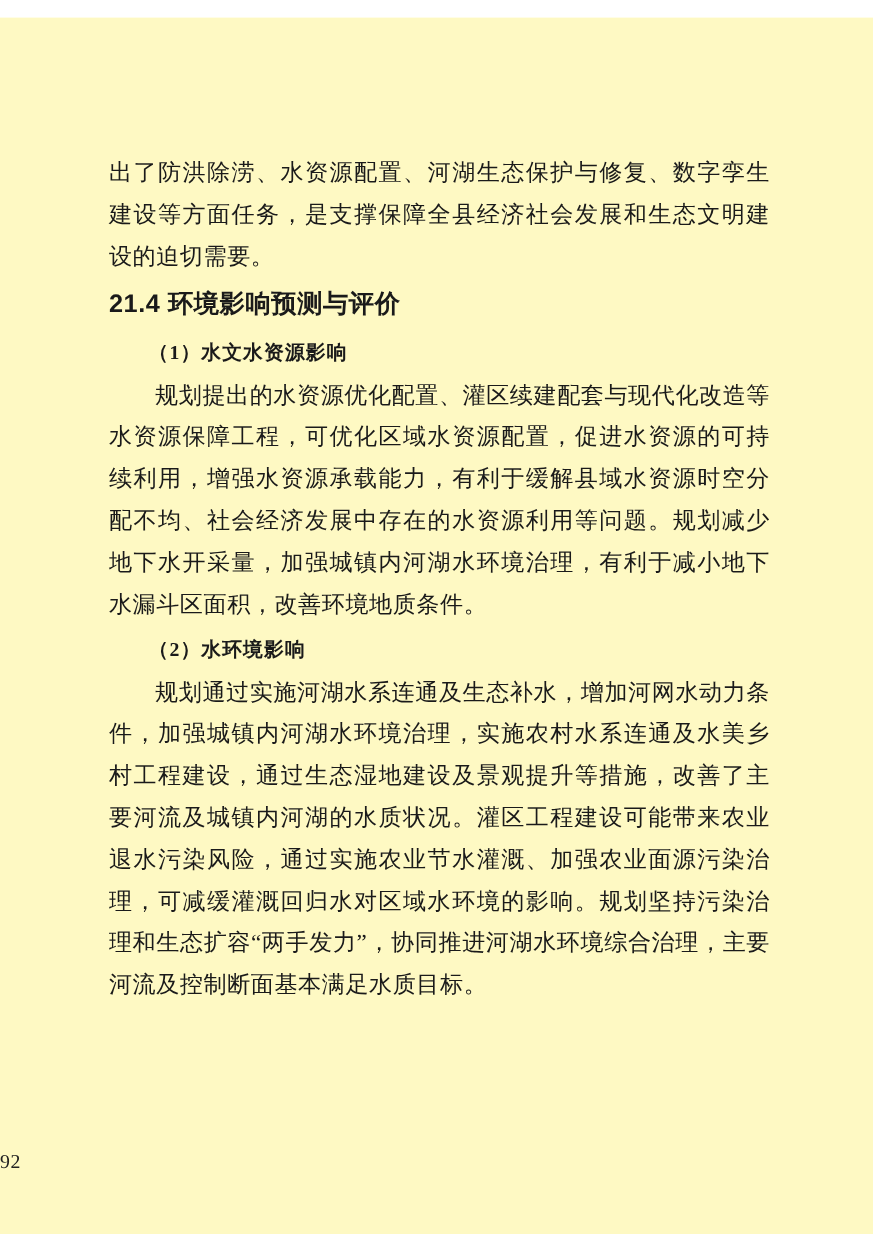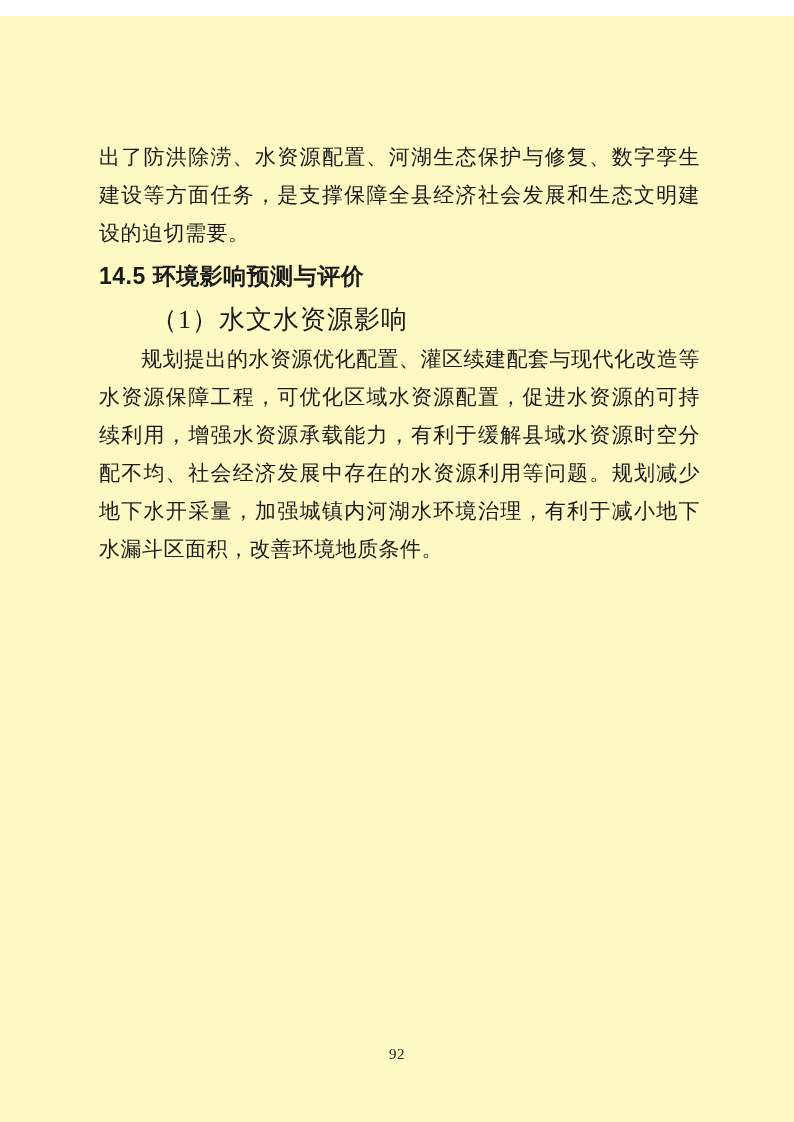--- a/index.html
+++ b/index.html
@@ -37,51 +37,52 @@
   .section-heading {
     font-family: "Liberation Sans", "DejaVu Sans", sans-serif;
     font-weight: bold;
     font-size: 23px;
     line-height: 44px;
     margin: 2px 0 0 0;
     text-indent: 0;
     letter-spacing: 0.5px;
   }
   .sub-heading {
-    font-weight: normal;
-    font-size: 26px;
+    font-weight: bold;
+    font-size: 18px;
     line-height: 40px;
     margin: 2px 0 0 0;
     text-indent: 2em;
     letter-spacing: 1px;
   }
   .footer {
     position: absolute;
     left: 0;
     width: 794px;
     top: 1030px;
-    text-align: center;
-    font-size: 15px;
+    font-size: 18px;
     color: #222222;
     letter-spacing: 0.5px;
   }
 </style>
 </head>
 <body>
 
 <div class="page">
   <div class="content">
 
     <p class="body-para no-indent">出了防洪除涝、水资源配置、河湖生态保护与修复、数字孪生建设等方面任务，是支撑保障全县经济社会发展和生态文明建设的迫切需要。</p>
 
-    <h2 class="section-heading">14.5 环境影响预测与评价</h2>
+    <h2 class="section-heading">21.4 环境影响预测与评价</h2>
 
     <h3 class="sub-heading">（1）水文水资源影响</h3>
 
     <p class="body-para">规划提出的水资源优化配置、灌区续建配套与现代化改造等水资源保障工程，可优化区域水资源配置，促进水资源的可持续利用，增强水资源承载能力，有利于缓解县域水资源时空分配不均、社会经济发展中存在的水资源利用等问题。规划减少地下水开采量，加强城镇内河湖水环境治理，有利于减小地下水漏斗区面积，改善环境地质条件。</p>
 
 
+    <h3 class="sub-heading">（2）水环境影响</h3>
 
+    <p class="body-para">规划通过实施河湖水系连通及生态补水，增加河网水动力条件，加强城镇内河湖水环境治理，实施农村水系连通及水美乡村工程建设，通过生态湿地建设及景观提升等措施，改善了主要河流及城镇内河湖的水质状况。灌区工程建设可能带来农业退水污染风险，通过实施农业节水灌溉、加强农业面源污染治理，可减缓灌溉回归水对区域水环境的影响。规划坚持污染治理和生态扩容“两手发力”，协同推进河湖水环境综合治理，主要河流及控制断面基本满足水质目标。</p>
 
   </div>
 
   <div class="footer">92</div>
 </div>
 
 </body></html>

